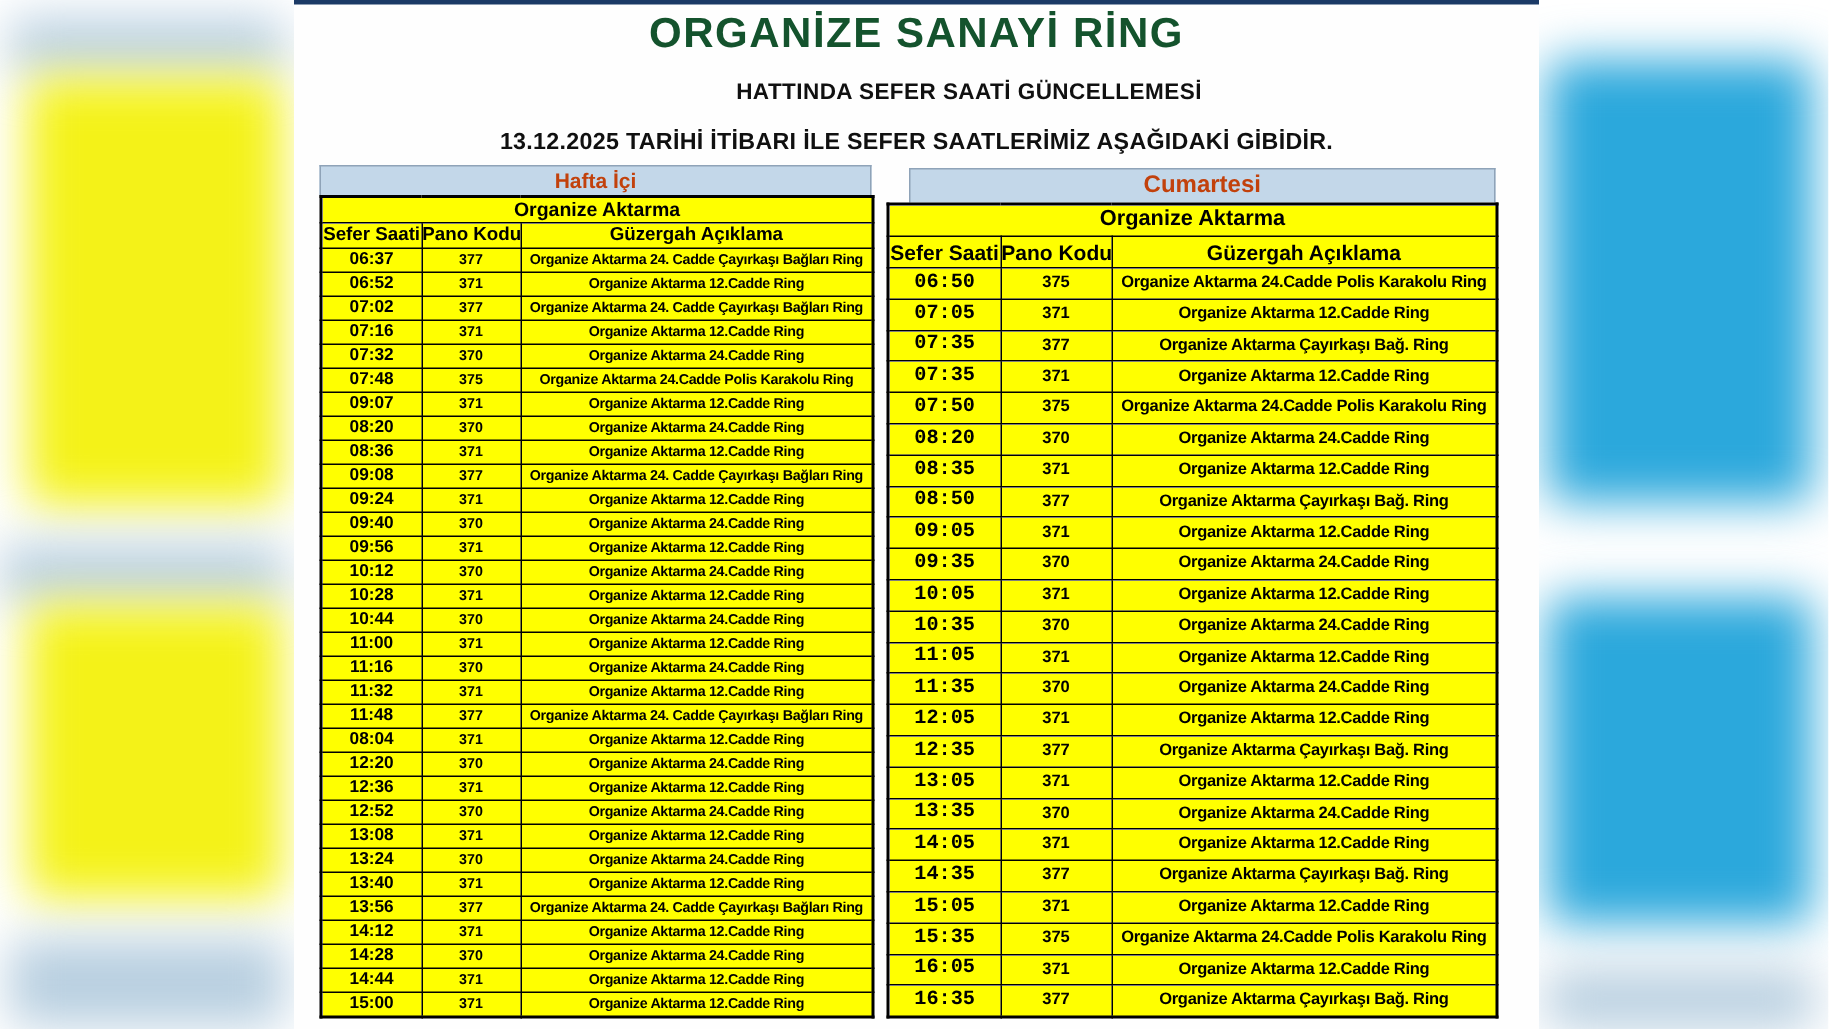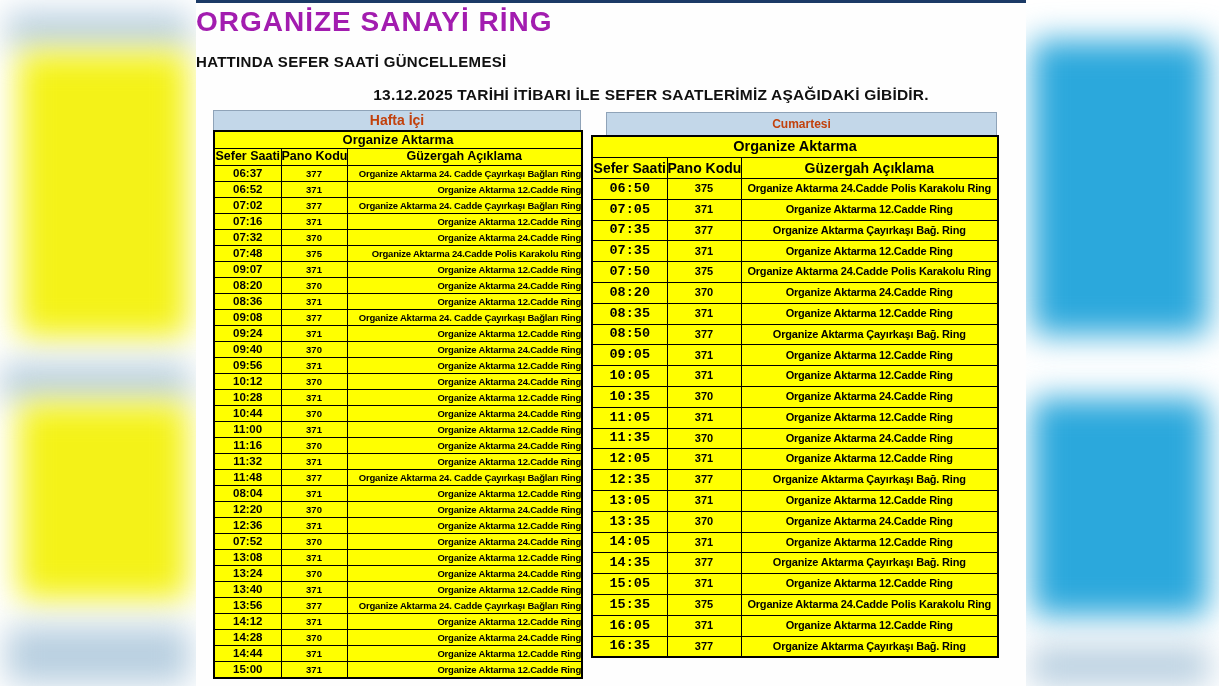--- a/index.html
+++ b/index.html
@@ -8,52 +8,52 @@
     background:#ffffff;font-family:"Liberation Sans",sans-serif;
   }
   
   .bg-blob{position:absolute;filter:blur(16px);border-radius:8px;}
   .panel{
     position:absolute;left:196px;top:0;width:830px;height:686px;
     background:#fefefe;
   }
   .panel-topline{position:absolute;left:0;top:0;width:100%;height:3px;background:#1b3a66;}
   .title{
-    position:absolute;left:0;top:6px;width:100%;text-align:left;
-    color:#a21caf;font-weight:bold;font-size:28px;letter-spacing:1px;
+    position:absolute;left:0;top:6px;width:100%;text-align:center;
+    color:#14532d;font-weight:bold;font-size:28px;letter-spacing:1px;
   }
   .subtitle{
-    position:absolute;left:0;top:53px;width:100%;
-    color:#101010;font-weight:bold;font-size:15px;letter-spacing:.3px;
+    position:absolute;left:0;top:53px;width:100%;text-align:center;
+    color:#101010;font-weight:bold;font-size:15px;letter-spacing:.3px;padding-left:35px;
   }
   .dateline{
     position:absolute;left:0;top:86px;width:100%;text-align:center;
-    color:#101010;font-weight:bold;font-size:15.5px;letter-spacing:.2px;padding-left:40px;
+    color:#101010;font-weight:bold;font-size:15.5px;letter-spacing:.2px;
   }
   .tblwrap{position:absolute;}
   .wrap-left{left:17px;top:110px;width:368px;}
   .wrap-right{left:395px;top:112px;width:406px;}
   .day-head{
     background:#c3d7e9;border:1px solid #8fa3b8;border-bottom:none;
     font-weight:bold;text-align:center;color:#c2410c;
   }
   .wrap-left .day-head{height:19px;line-height:19px;font-size:14px;}
-  .wrap-right .day-head{height:22px;line-height:22px;font-size:12px;margin-left:15px;}
+  .wrap-right .day-head{height:22px;line-height:22px;font-size:16px;margin-left:15px;}
   table{border-collapse:collapse;table-layout:fixed;width:100%;border:2px solid #000;}
   th,td{
     border:1px solid #000;padding:0;margin:0;text-align:center;
     font-weight:bold;color:#000;background:#ffff00;line-height:1.05;
     overflow:hidden;white-space:nowrap;
   }
   .wrap-left .row-sub th{height:16px;font-size:13px;}
   .wrap-left .row-cols th{height:16px;font-size:12.5px;}
   .wrap-left tbody td{height:15px;}
   .wrap-left td.c-time{font-size:11.5px;}
   .wrap-left td.c-pano{font-size:9.5px;}
-  .wrap-left td.c-desc{font-size:9.5px;letter-spacing:-0.2px;text-align:right;}
+  .wrap-left td.c-desc{font-size:9.5px;letter-spacing:-0.2px;}
   .wrap-right .row-sub th{height:20px;font-size:14.5px;}
   .wrap-right .row-cols th{height:20px;font-size:14px;}
   .wrap-right tbody td{height:19.8px;}
   .wrap-right td.c-time{font-size:13.5px;font-family:Liberation Mono, monospace;}
   .wrap-right td.c-pano{font-size:11px;}
   .wrap-right td.c-desc{font-size:11px;letter-spacing:-0.2px;}
 </style>
 </head>
 <body>
 
@@ -203,21 +203,21 @@
               <td class="c-time">12:20</td>
               <td class="c-pano">370</td>
               <td class="c-desc">Organize Aktarma 24.Cadde Ring</td>
             </tr>
             <tr>
               <td class="c-time">12:36</td>
               <td class="c-pano">371</td>
               <td class="c-desc">Organize Aktarma 12.Cadde Ring</td>
             </tr>
             <tr>
-              <td class="c-time">07:52</td>
+              <td class="c-time">12:52</td>
               <td class="c-pano">370</td>
               <td class="c-desc">Organize Aktarma 24.Cadde Ring</td>
             </tr>
             <tr>
               <td class="c-time">13:08</td>
               <td class="c-pano">371</td>
               <td class="c-desc">Organize Aktarma 12.Cadde Ring</td>
             </tr>
             <tr>
               <td class="c-time">13:24</td>
@@ -316,20 +316,25 @@
               <td class="c-time">08:50</td>
               <td class="c-pano">377</td>
               <td class="c-desc">Organize Aktarma Çayırkaşı Bağ. Ring</td>
             </tr>
             <tr>
               <td class="c-time">09:05</td>
               <td class="c-pano">371</td>
               <td class="c-desc">Organize Aktarma 12.Cadde Ring</td>
             </tr>
             <tr>
+              <td class="c-time">09:35</td>
+              <td class="c-pano">370</td>
+              <td class="c-desc">Organize Aktarma 24.Cadde Ring</td>
+            </tr>
+            <tr>
               <td class="c-time">10:05</td>
               <td class="c-pano">371</td>
               <td class="c-desc">Organize Aktarma 12.Cadde Ring</td>
             </tr>
             <tr>
               <td class="c-time">10:35</td>
               <td class="c-pano">370</td>
               <td class="c-desc">Organize Aktarma 24.Cadde Ring</td>
             </tr>
             <tr>

